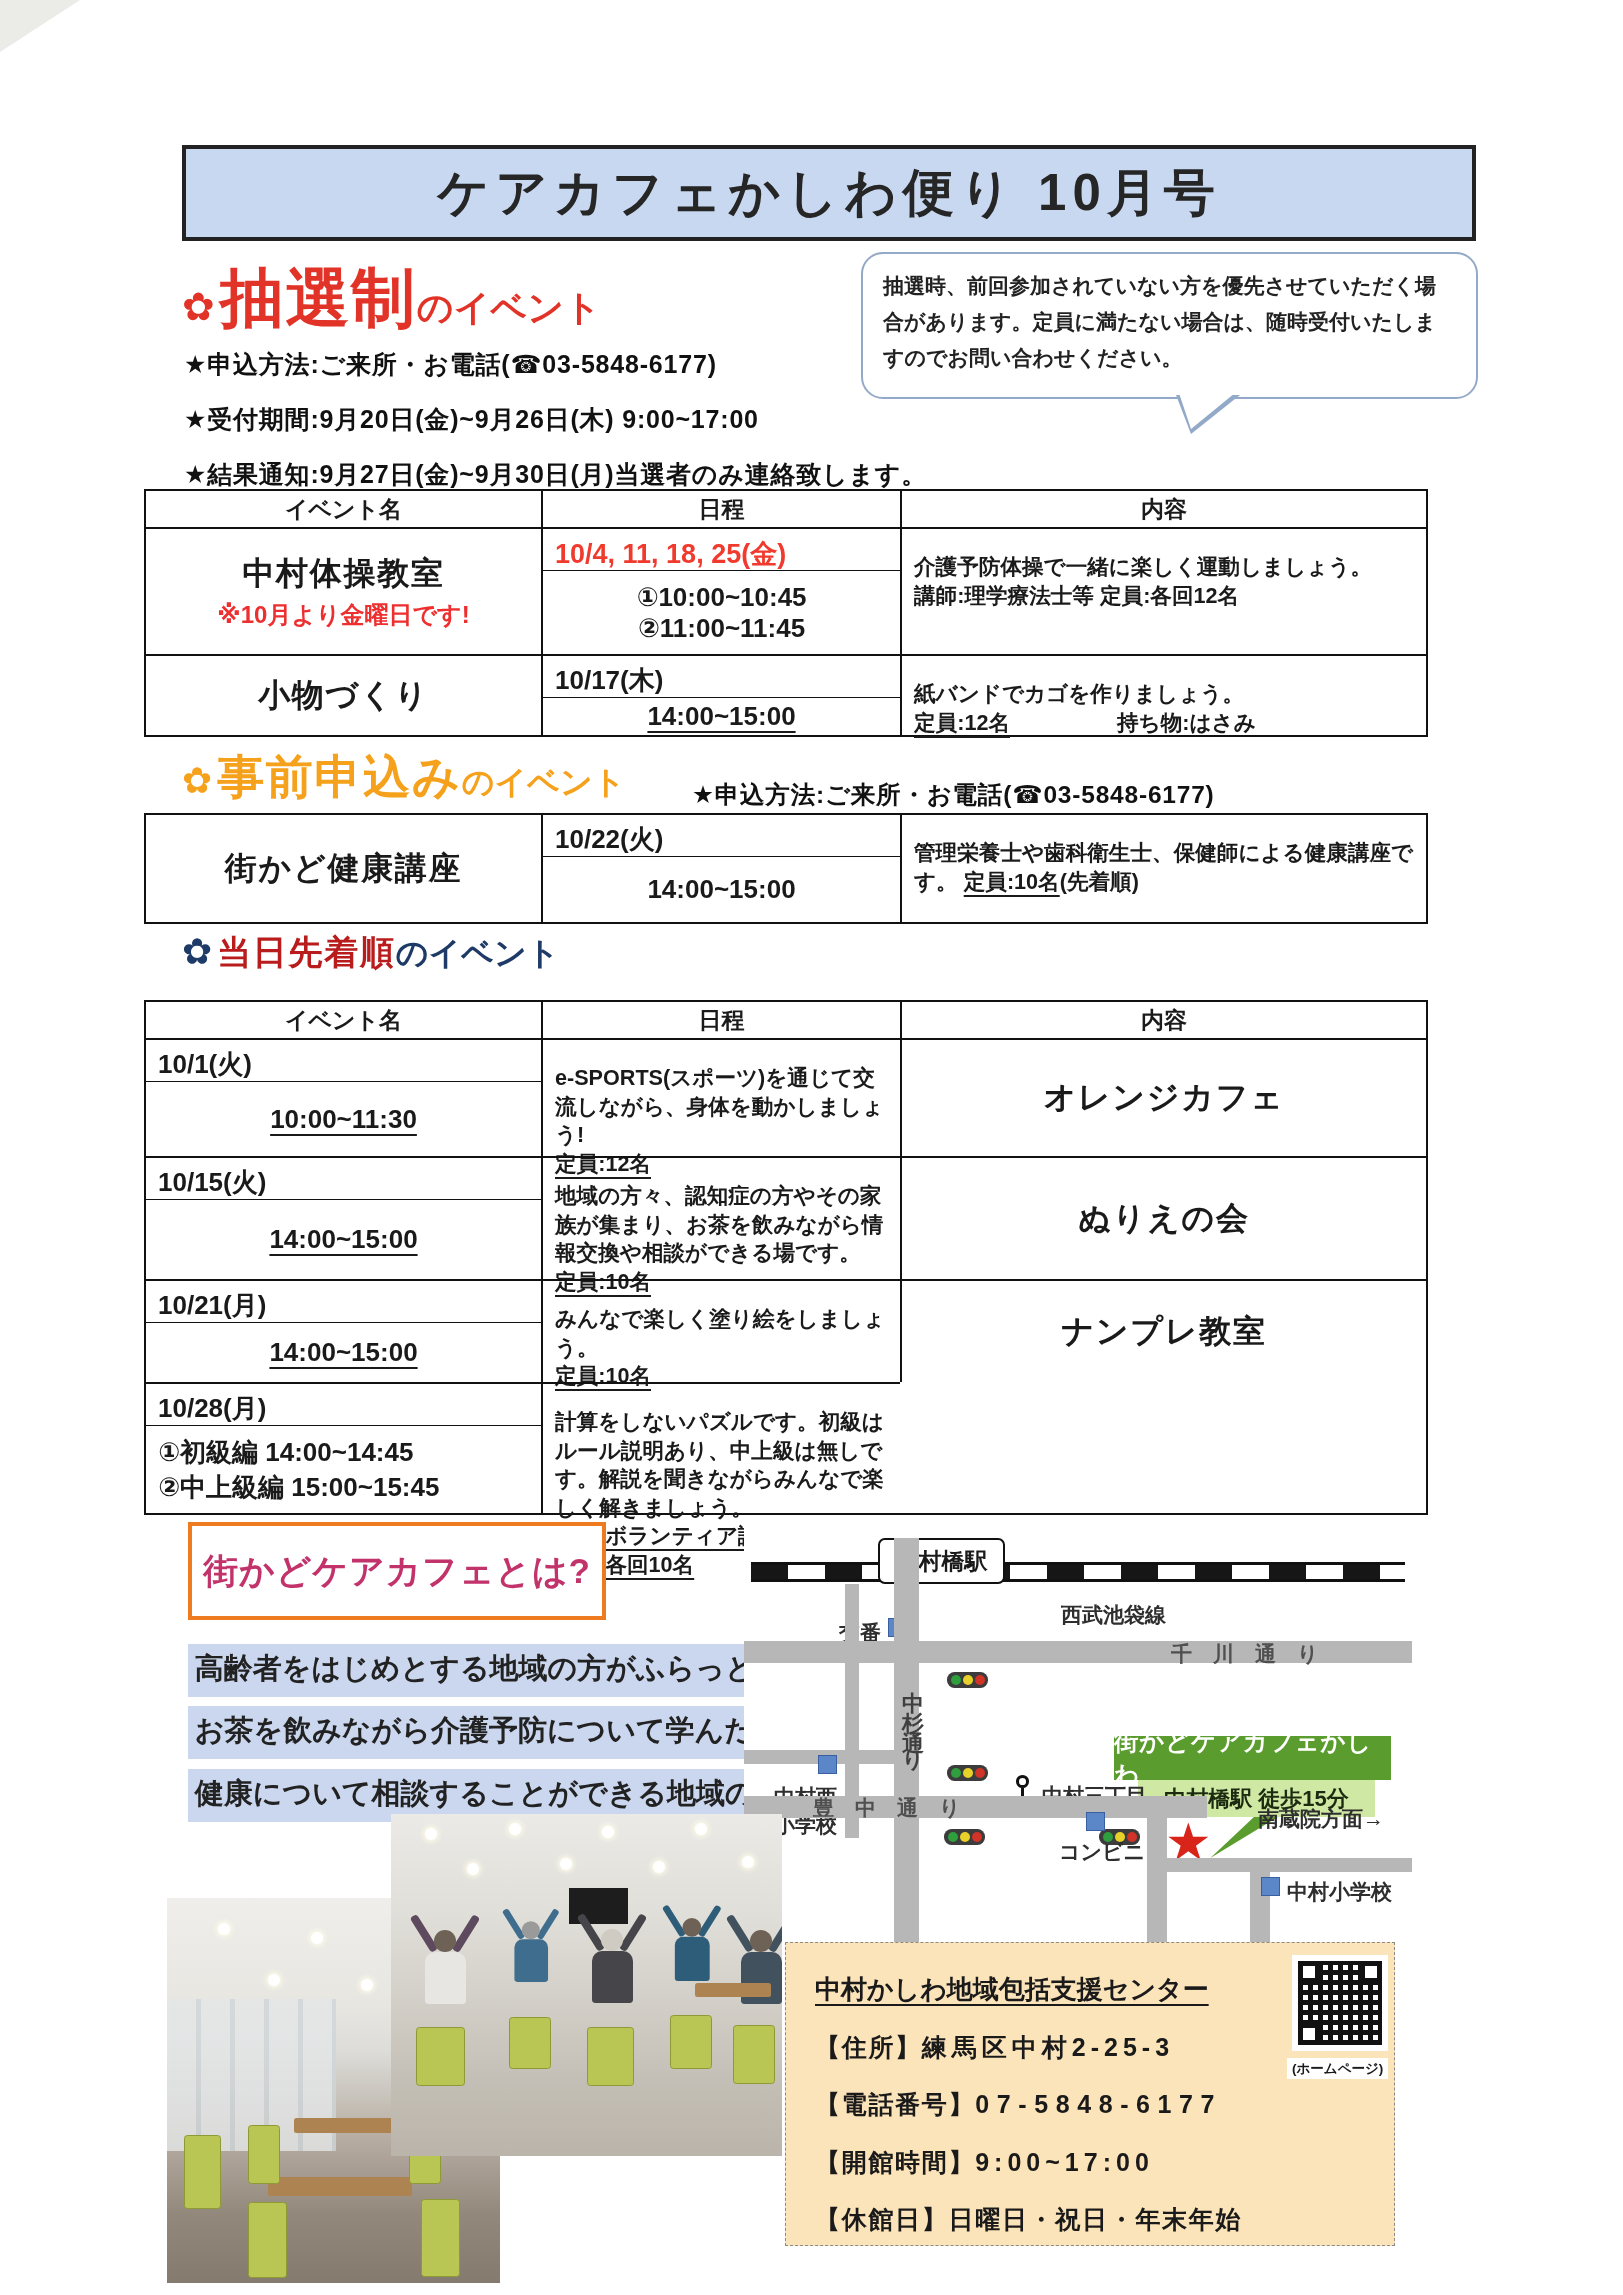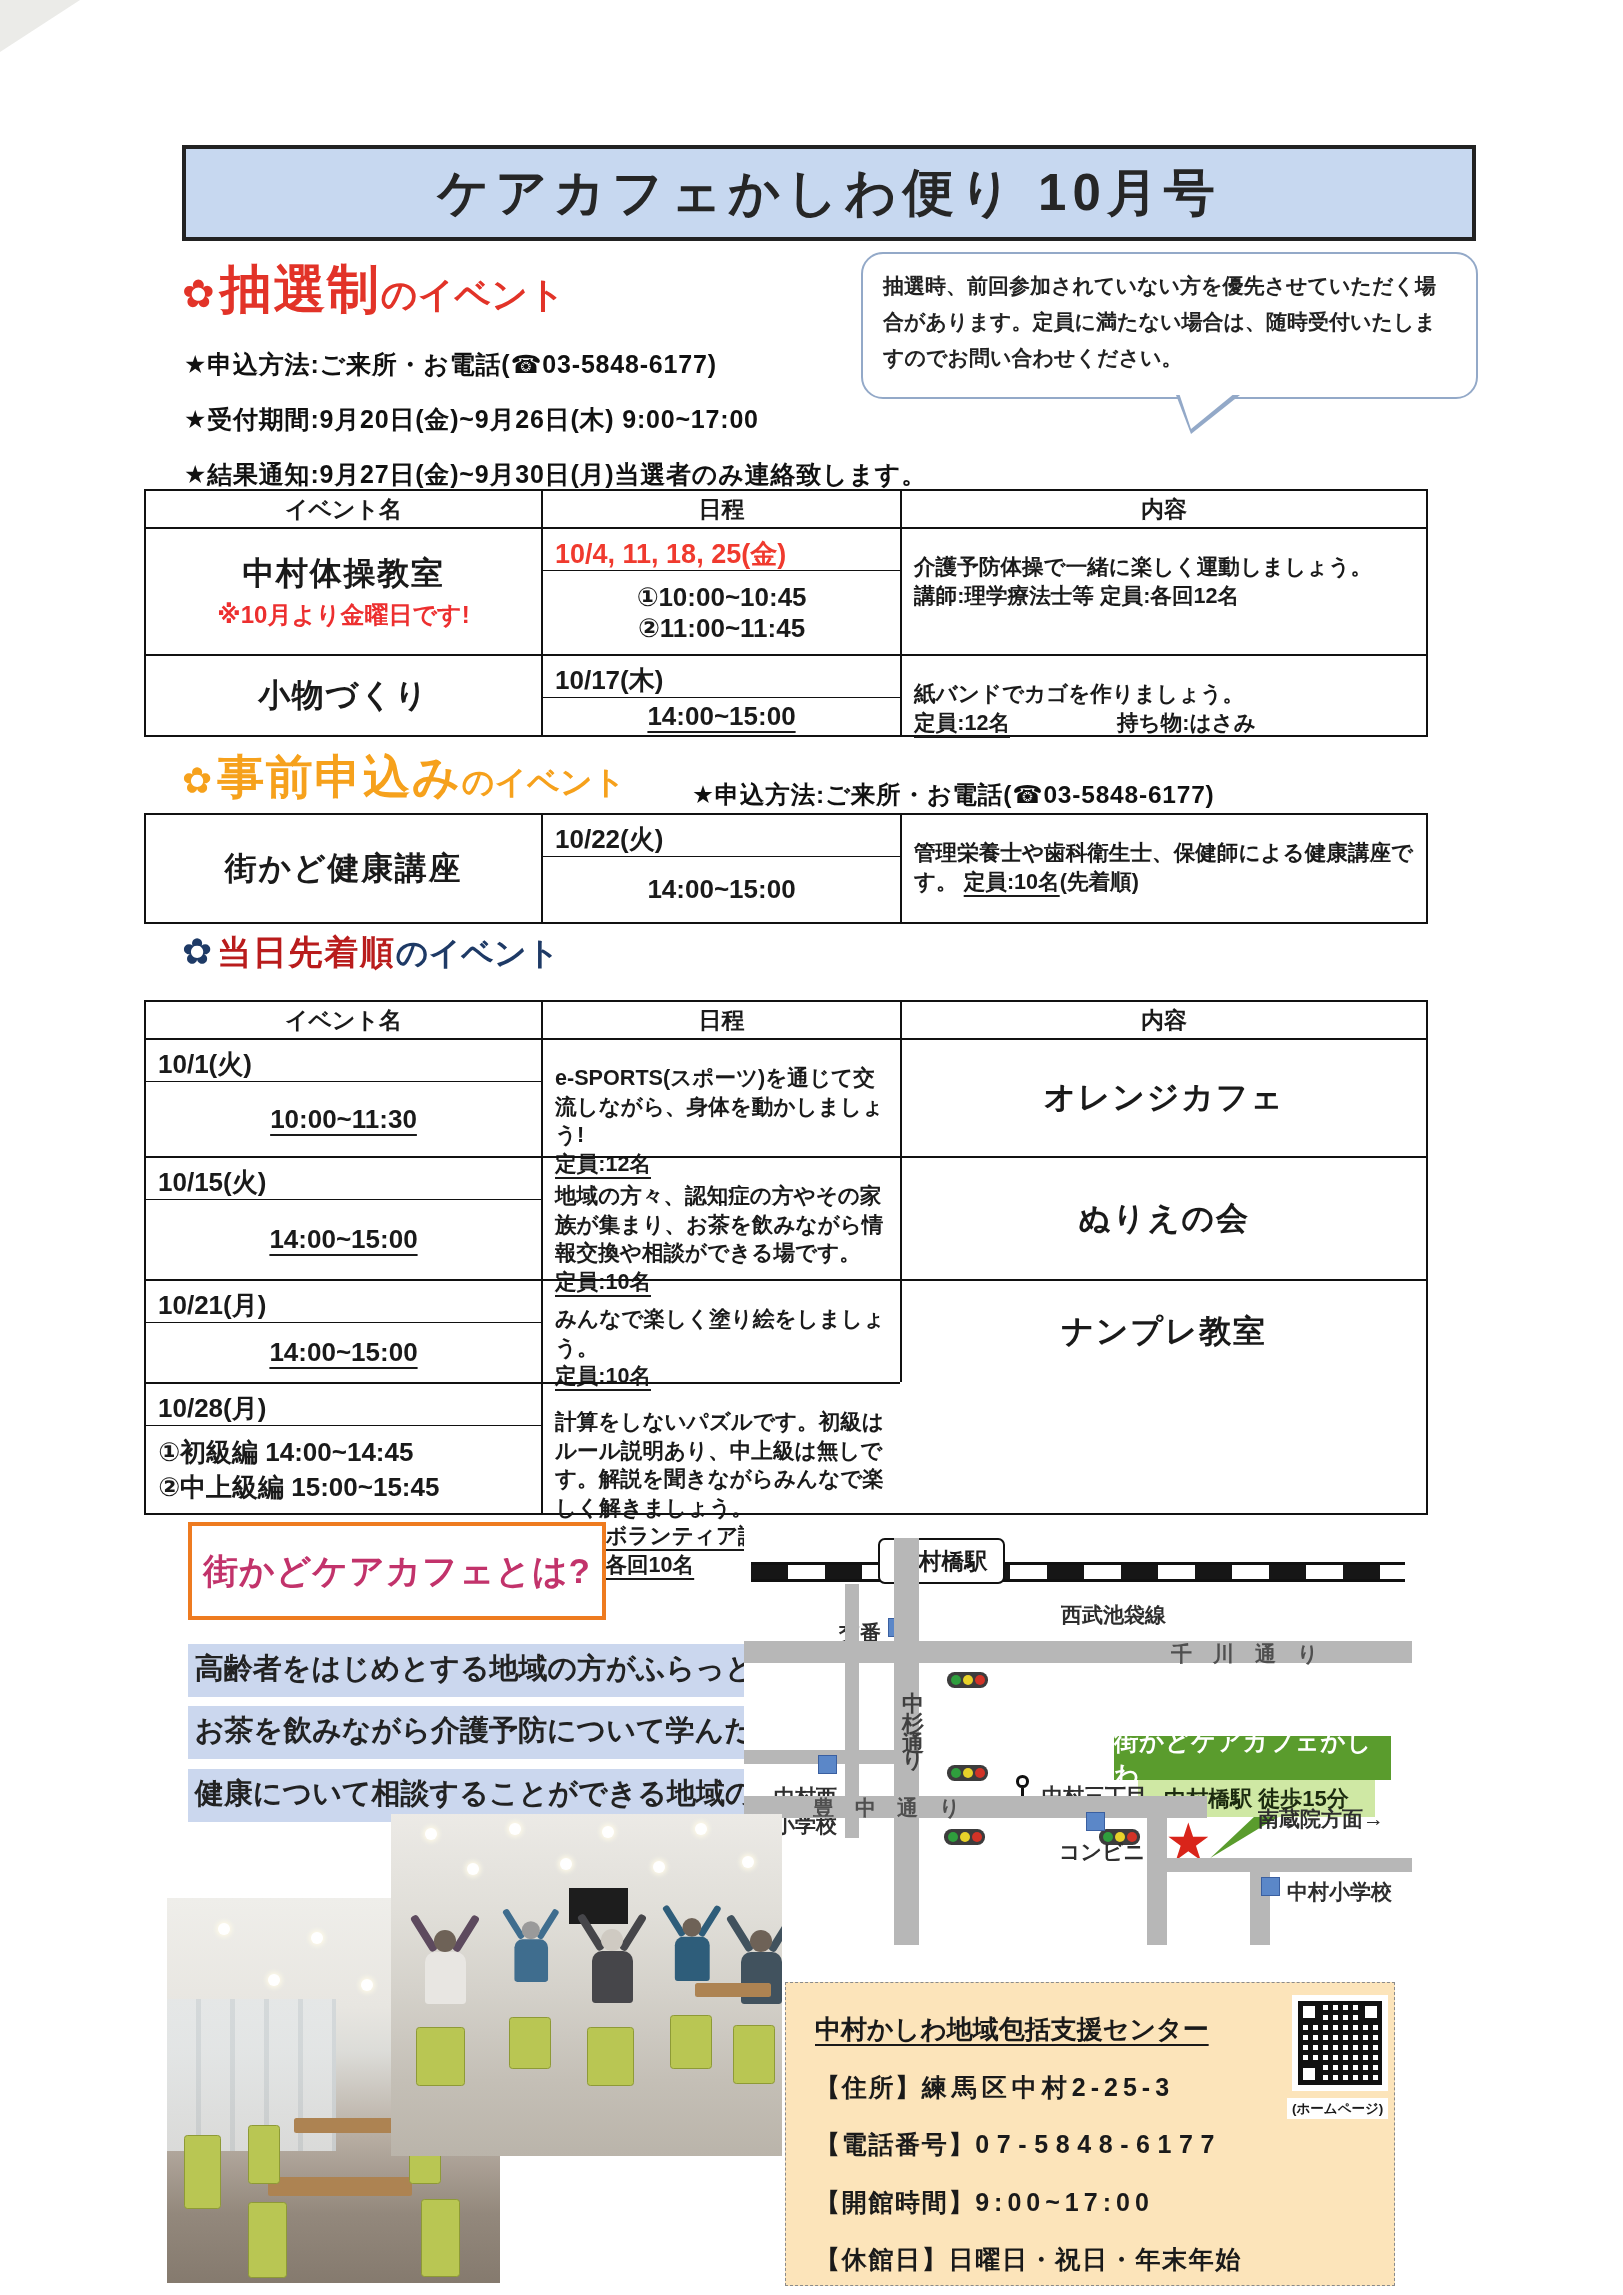--- a/index.html
+++ b/index.html
@@ -17,21 +17,21 @@
   
   .banner { left:182px; top:145px; width:1294px; height:96px; background:#c7d8f0;
     border:4.2px solid #222; display:flex; align-items:center; justify-content:center; }
   .banner span { font-size:51px; font-weight:800; letter-spacing:6px; color:#262626; }
 
   
   .sechead { display:flex; align-items:baseline; white-space:nowrap; }
   .sechead .fl { margin-right:5px; }
   .s1 { left:182px; top:255px; }
   .s1 .fl { font-size:39px; color:#e23328; font-weight:800; }
-  .s1 .big { font-size:52px; font-weight:800; color:#e23328; letter-spacing:1.7px; }
+  .s1 .big { font-size:64px; font-weight:800; color:#e23328; letter-spacing:1.7px; }
   .s1 .small { font-size:36px; font-weight:800; color:#e23328; }
   .s2 { left:182px; top:746px; }
   .s2 .fl { font-size:36px; color:#f6a11c; font-weight:800; }
   .s2 .big { font-size:47px; font-weight:800; color:#f6a11c; letter-spacing:1.7px; }
   .s2 .small { font-size:32px; font-weight:800; color:#f6a11c; }
   .s3 { left:182px; top:930px; }
   .s3 .fl { font-size:36px; color:#1e3a66; font-weight:800; }
   .s3 .big { font-size:34px; font-weight:700; color:#b91c1c; letter-spacing:1.7px; }
   .s3 .small { font-size:32px; font-weight:800; color:#1e3a66; }
 
@@ -96,21 +96,21 @@
   .wlabel { left:394px; top:262px; width:237px; height:37px; background:#cfe8a4; color:#1c2b10;
     display:flex; align-items:center; justify-content:center; font-size:22px; font-weight:800; }
   .pointer { left:461px; top:299px; width:89px; height:41px; background:#5a9c2d;
     clip-path:polygon(55% 0, 82% 0, 6% 100%); }
   .star { left:421px; top:298px; font-size:52px; color:#d9241a; line-height:1; }
   .busstop { left:272px; top:257px; width:13.5px; height:29px; }
   .busstop .bshead { width:12.7px; height:12.7px; border:3px solid #111; border-radius:50%; }
   .busstop .bspole { width:3px; height:13.5px; background:#111; margin-left:5px; }
 
   
-  .contact { left:785px; top:1942px; width:610px; height:304px; background:#fce4ba; border:1.7px dashed #8a8a8a;margin-top:40px; }
+  .contact { left:785px; top:1942px; width:610px; height:304px; background:#fce4ba; border:1.7px dashed #8a8a8a; }
   .contact .abs { position:absolute; }
   .cname { left:29px; top:29px; font-size:26px; font-weight:700; }
   .cline { font-size:25px; font-weight:600; letter-spacing:1.7px; white-space:nowrap; }
   .cv { letter-spacing:5px; }
   .qr { left:506px; top:12px; width:96px; height:96px; background:#fff; padding:6px; }
   .qrin { width:100%; height:100%; position:relative;
     background:
       repeating-linear-gradient(0deg,#111 0 5px,transparent 5px 10px),
       repeating-linear-gradient(90deg,#111 0 5px,#fff 5px 10px); }
   .qrin i { position:absolute; width:22px; height:22px; background:#fff; border:5px solid #111; }

